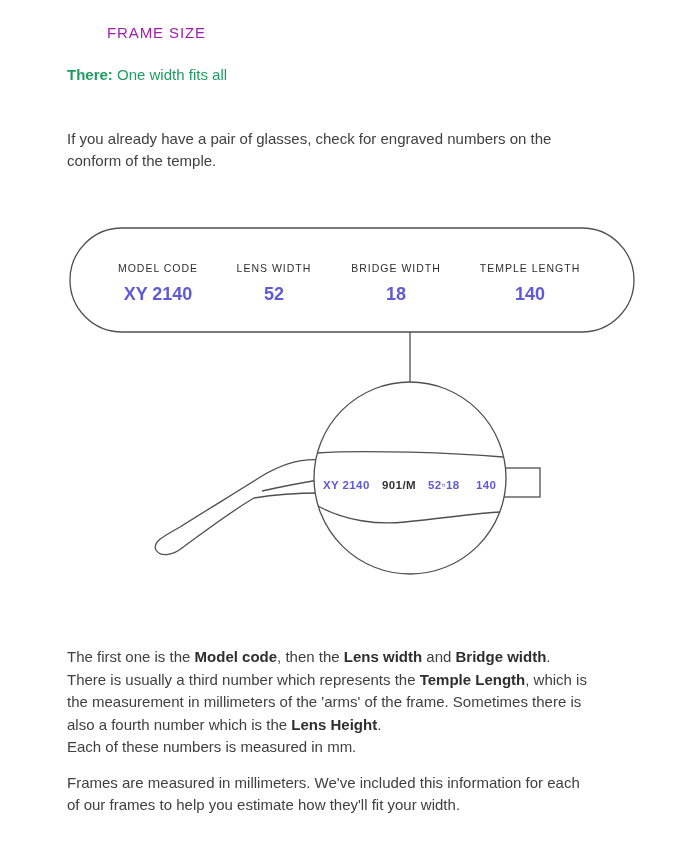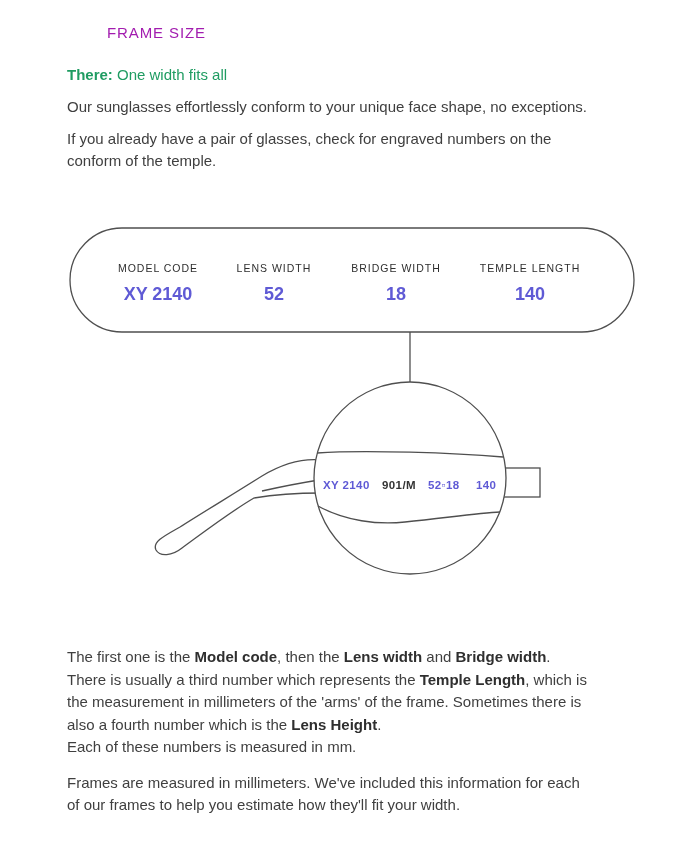--- a/index.html
+++ b/index.html
@@ -46,21 +46,20 @@
 </style>
 </head>
 <body>
 
 <div id="page">
 
   <div class="abs heading">FRAME SIZE</div>
 
   <div class="abs size-line"><b>There:</b> <span>One width fits all</span></div>
 
-  <div class="abs body-text p1">Our sunglasses effortlessly conform to your unique face shape, no exceptions.</div>
 
   <div class="abs body-text p2"><span>If you already have a pair of glasses, check for engraved numbers on the</span><br><span>conform of the temple.</span></div>
 
   <svg width="700" height="420" viewBox="0 0 700 420">
 
     <rect class="ln" x="70" y="18" width="564" height="104" rx="52" ry="52"></rect>
 
     <g>
       <text class="spec-label" x="158" y="62">MODEL CODE</text>
       <text class="spec-value" x="158" y="90">XY 2140</text>

